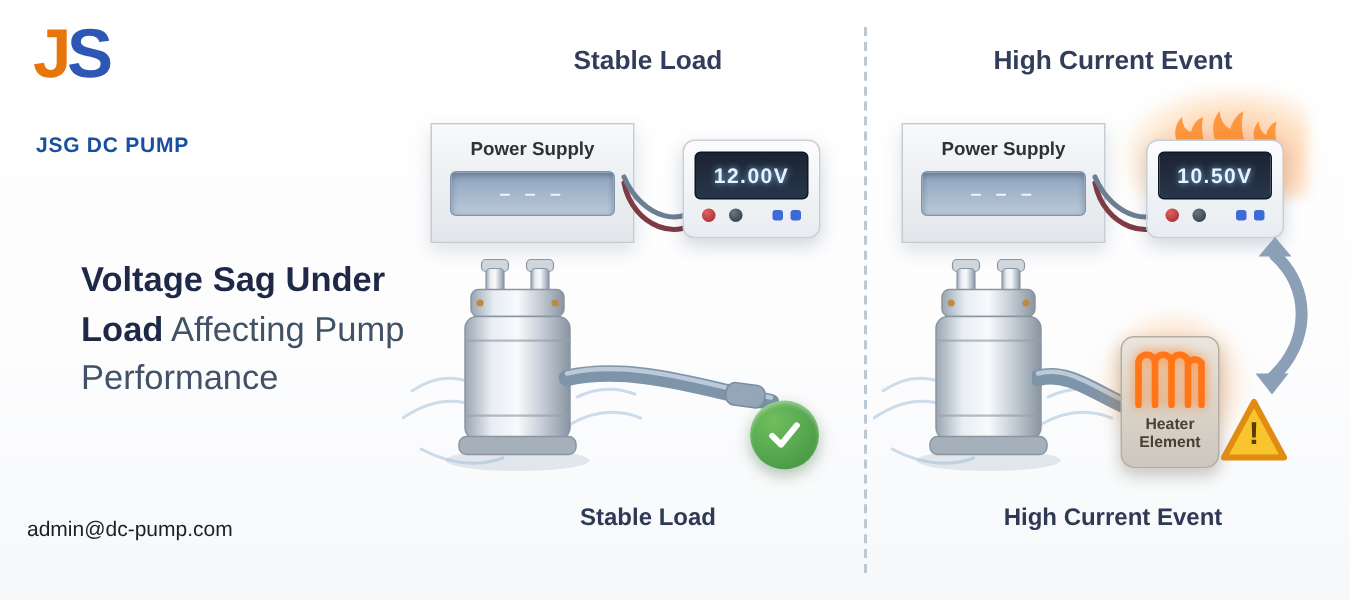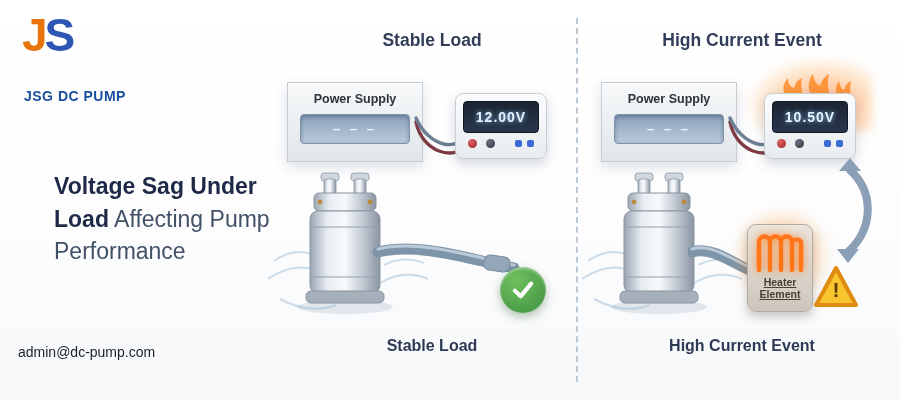--- a/index.html
+++ b/index.html
@@ -108,21 +108,21 @@
     background:radial-gradient(circle, rgba(255,110,20,.45), rgba(255,160,60,.2) 55%, transparent 75%);
     filter:blur(5px);
   }
   .heater {
     left:747px; top:224px; width:66px; height:88px; text-align:center;
     background:linear-gradient(180deg,#eae5dd,#cdc6bc);
     border:1px solid #b4aca0; border-radius:9px;
     box-shadow:0 5px 10px rgba(60,50,30,.25);
   }
   .heater-coil { margin-top:3px; filter:drop-shadow(0 0 4px rgba(255,120,20,.85)); }
-  .heater-label { font-size:10.5px; font-weight:bold; color:#4a3f33; line-height:1.15; padding:0 4px;text-decoration:underline; }
+  .heater-label { font-size:10.5px; font-weight:bold; color:#4a3f33; line-height:1.15; padding:0 4px; }
 
   .flow-arrow { left:830px; top:158px; }
 </style>
 </head>
 <body>
 
 <div class="stage">
 
   <div class="abs logo"><span class="j">J</span><span class="s">S</span></div>
   <div class="abs brand-name">JSG DC PUMP</div>

